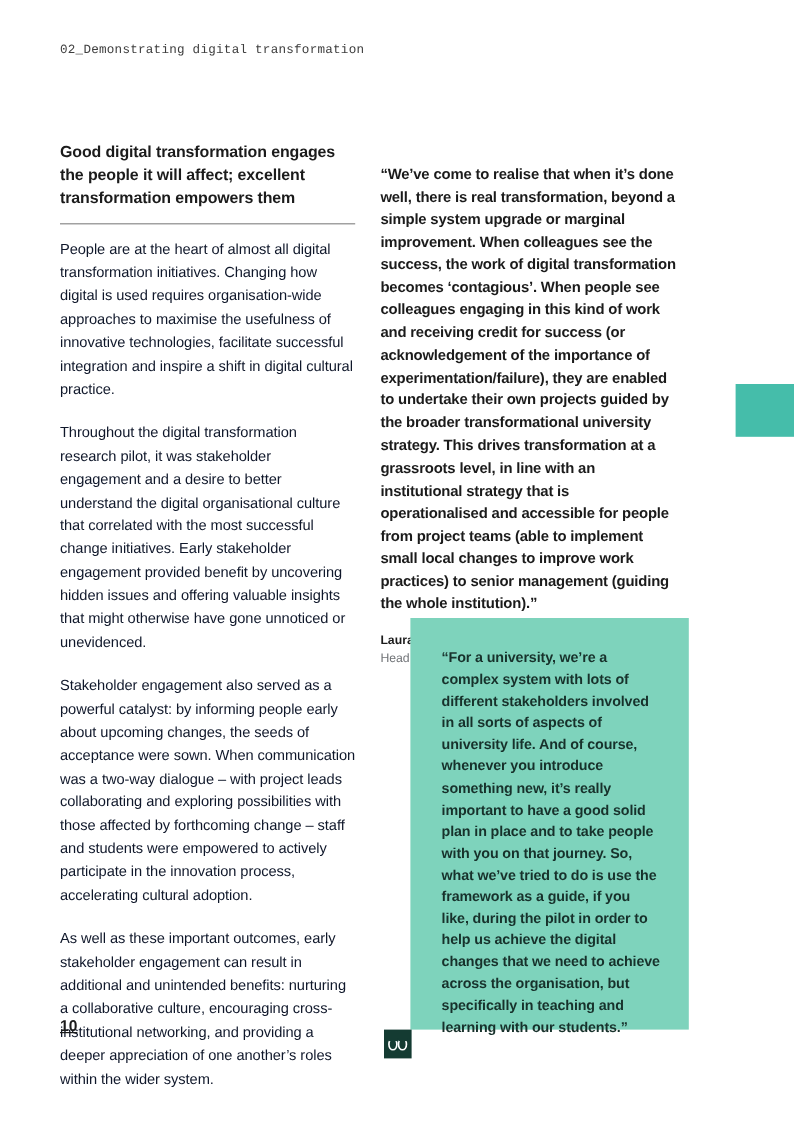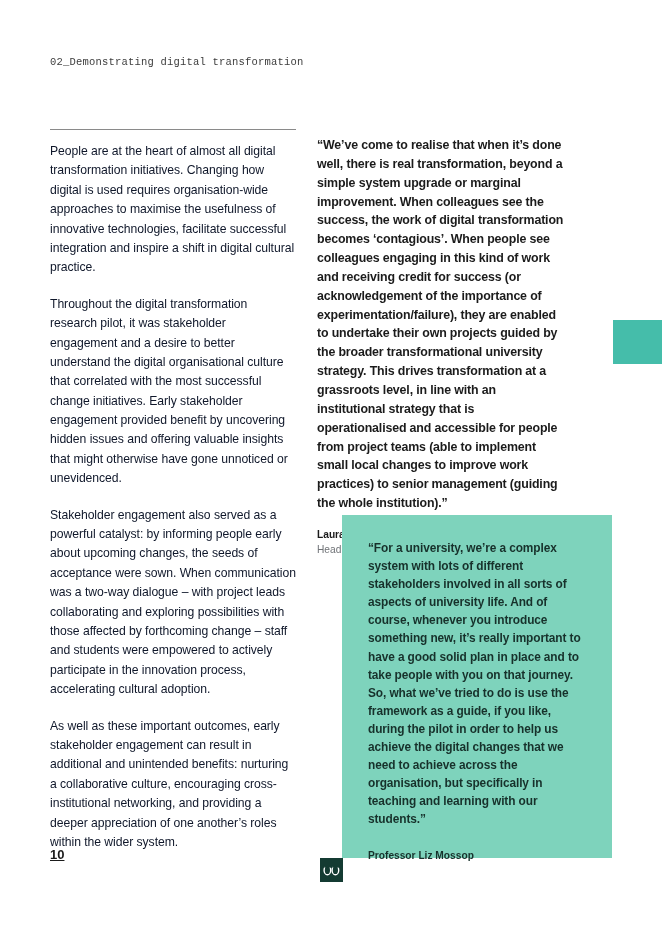--- a/index.html
+++ b/index.html
@@ -25,21 +25,20 @@
   
   .running-header {
     position: absolute;
     left: 50px;
     top: 36px;
     font-family: "Liberation Mono", "DejaVu Sans Mono", monospace;
     font-size: 10.5px;
     letter-spacing: 0.2px;
     color: #3d3d3d;
     white-space: nowrap;
-    margin-top: 20px;
   }
 
   
   .edge-tab {
     position: absolute;
     left: 613px;
     top: 320px;
     width: 49px;
     height: 44px;
     background: #45bdaa;
@@ -105,21 +104,21 @@
     font-size: 10.2px;
     color: #6f7276;
     line-height: 1.45;
   }
 
   
   .callout {
     position: absolute;
     left: 342px;
     top: 515px;
-    width: 270px;
+    width: 232px;
     height: 343px;
     background: #7ed3bc;
     box-sizing: border-box;
     padding: 24px 24px 0 26px;
   }
   .callout-quote {
     font-size: 11.9px;
     font-weight: bold;
     line-height: 1.52;
     color: #17312b;
@@ -169,39 +168,39 @@
 </head>
 <body>
 
 <div class="page">
 
   <div class="running-header">02_Demonstrating digital transformation</div>
 
   <div class="edge-tab"></div>
 
   <div class="col-left">
+    <h2 class="section-heading">Good digital transformation engages the people it will affect; excellent transformation empowers them</h2>
     <hr class="rule">
     <p class="body-par">People are at the heart of almost all digital transformation initiatives. Changing how digital is used requires organisation-wide approaches to maximise the usefulness of innovative technologies, facilitate successful integration and inspire a shift in digital cultural practice.</p>
     <p class="body-par">Throughout the digital transformation research pilot, it was stakeholder engagement and a desire to better understand the digital organisational culture that correlated with the most successful change initiatives. Early stakeholder engagement provided benefit by uncovering hidden issues and offering valuable insights that might otherwise have gone unnoticed or unevidenced.</p>
     <p class="body-par">Stakeholder engagement also served as a powerful catalyst: by informing people early about upcoming changes, the seeds of acceptance were sown. When communication was a two-way dialogue – with project leads collaborating and exploring possibilities with those affected by forthcoming change – staff and students were empowered to actively participate in the innovation process, accelerating cultural adoption.</p>
     <p class="body-par">As well as these important outcomes, early stakeholder engagement can result in additional and unintended benefits: nurturing a collaborative culture, encouraging cross-institutional networking, and providing a deeper appreciation of one another’s roles within the wider system.</p>
   </div>
 
   <div class="col-right">
     <p class="pull-quote">“We’ve come to realise that when it’s done well, there is real transformation, beyond a simple system upgrade or marginal improvement. When colleagues see the success, the work of digital transformation becomes ‘contagious’. When people see colleagues engaging in this kind of work and receiving credit for success (or acknowledgement of the importance of experimentation/failure), they are enabled to undertake their own projects guided by the broader transformational university strategy. This drives transformation at a grassroots level, in line with an institutional strategy that is operationalised and accessible for people from project teams (able to implement small local changes to improve work practices) to senior management (guiding the whole institution).”</p>
     <div class="attrib">
       <div class="attrib-name">Laura Milne</div>
       <div class="attrib-role">Head of digital education, University of Chester</div>
     </div>
   </div>
 
   <div class="callout">
     <p class="callout-quote">“For a university, we’re a complex system with lots of different stakeholders involved in all sorts of aspects of university life. And of course, whenever you introduce something new, it’s really important to have a good solid plan in place and to take people with you on that journey. So, what we’ve tried to do is use the framework as a guide, if you like, during the pilot in order to help us achieve the digital changes that we need to achieve across the organisation, but specifically in teaching and learning with our students.”</p>
     <div class="callout-attrib">
-      <div class="callout-attrib-name">Professor Liz Mossop</div>
     </div>
   </div>
 
   <div class="quote-badge">
     <svg width="17" height="12" viewBox="0 0 17 12">
       <g fill="none" stroke="#ffffff" stroke-width="1.4">
         <ellipse cx="4.4" cy="6.2" rx="3.3" ry="4.6"></ellipse>
         <ellipse cx="12.4" cy="6.2" rx="3.3" ry="4.6"></ellipse>
       </g>
       <rect x="1.2" y="1.0" width="7" height="2.6" fill="#143b32"></rect>

